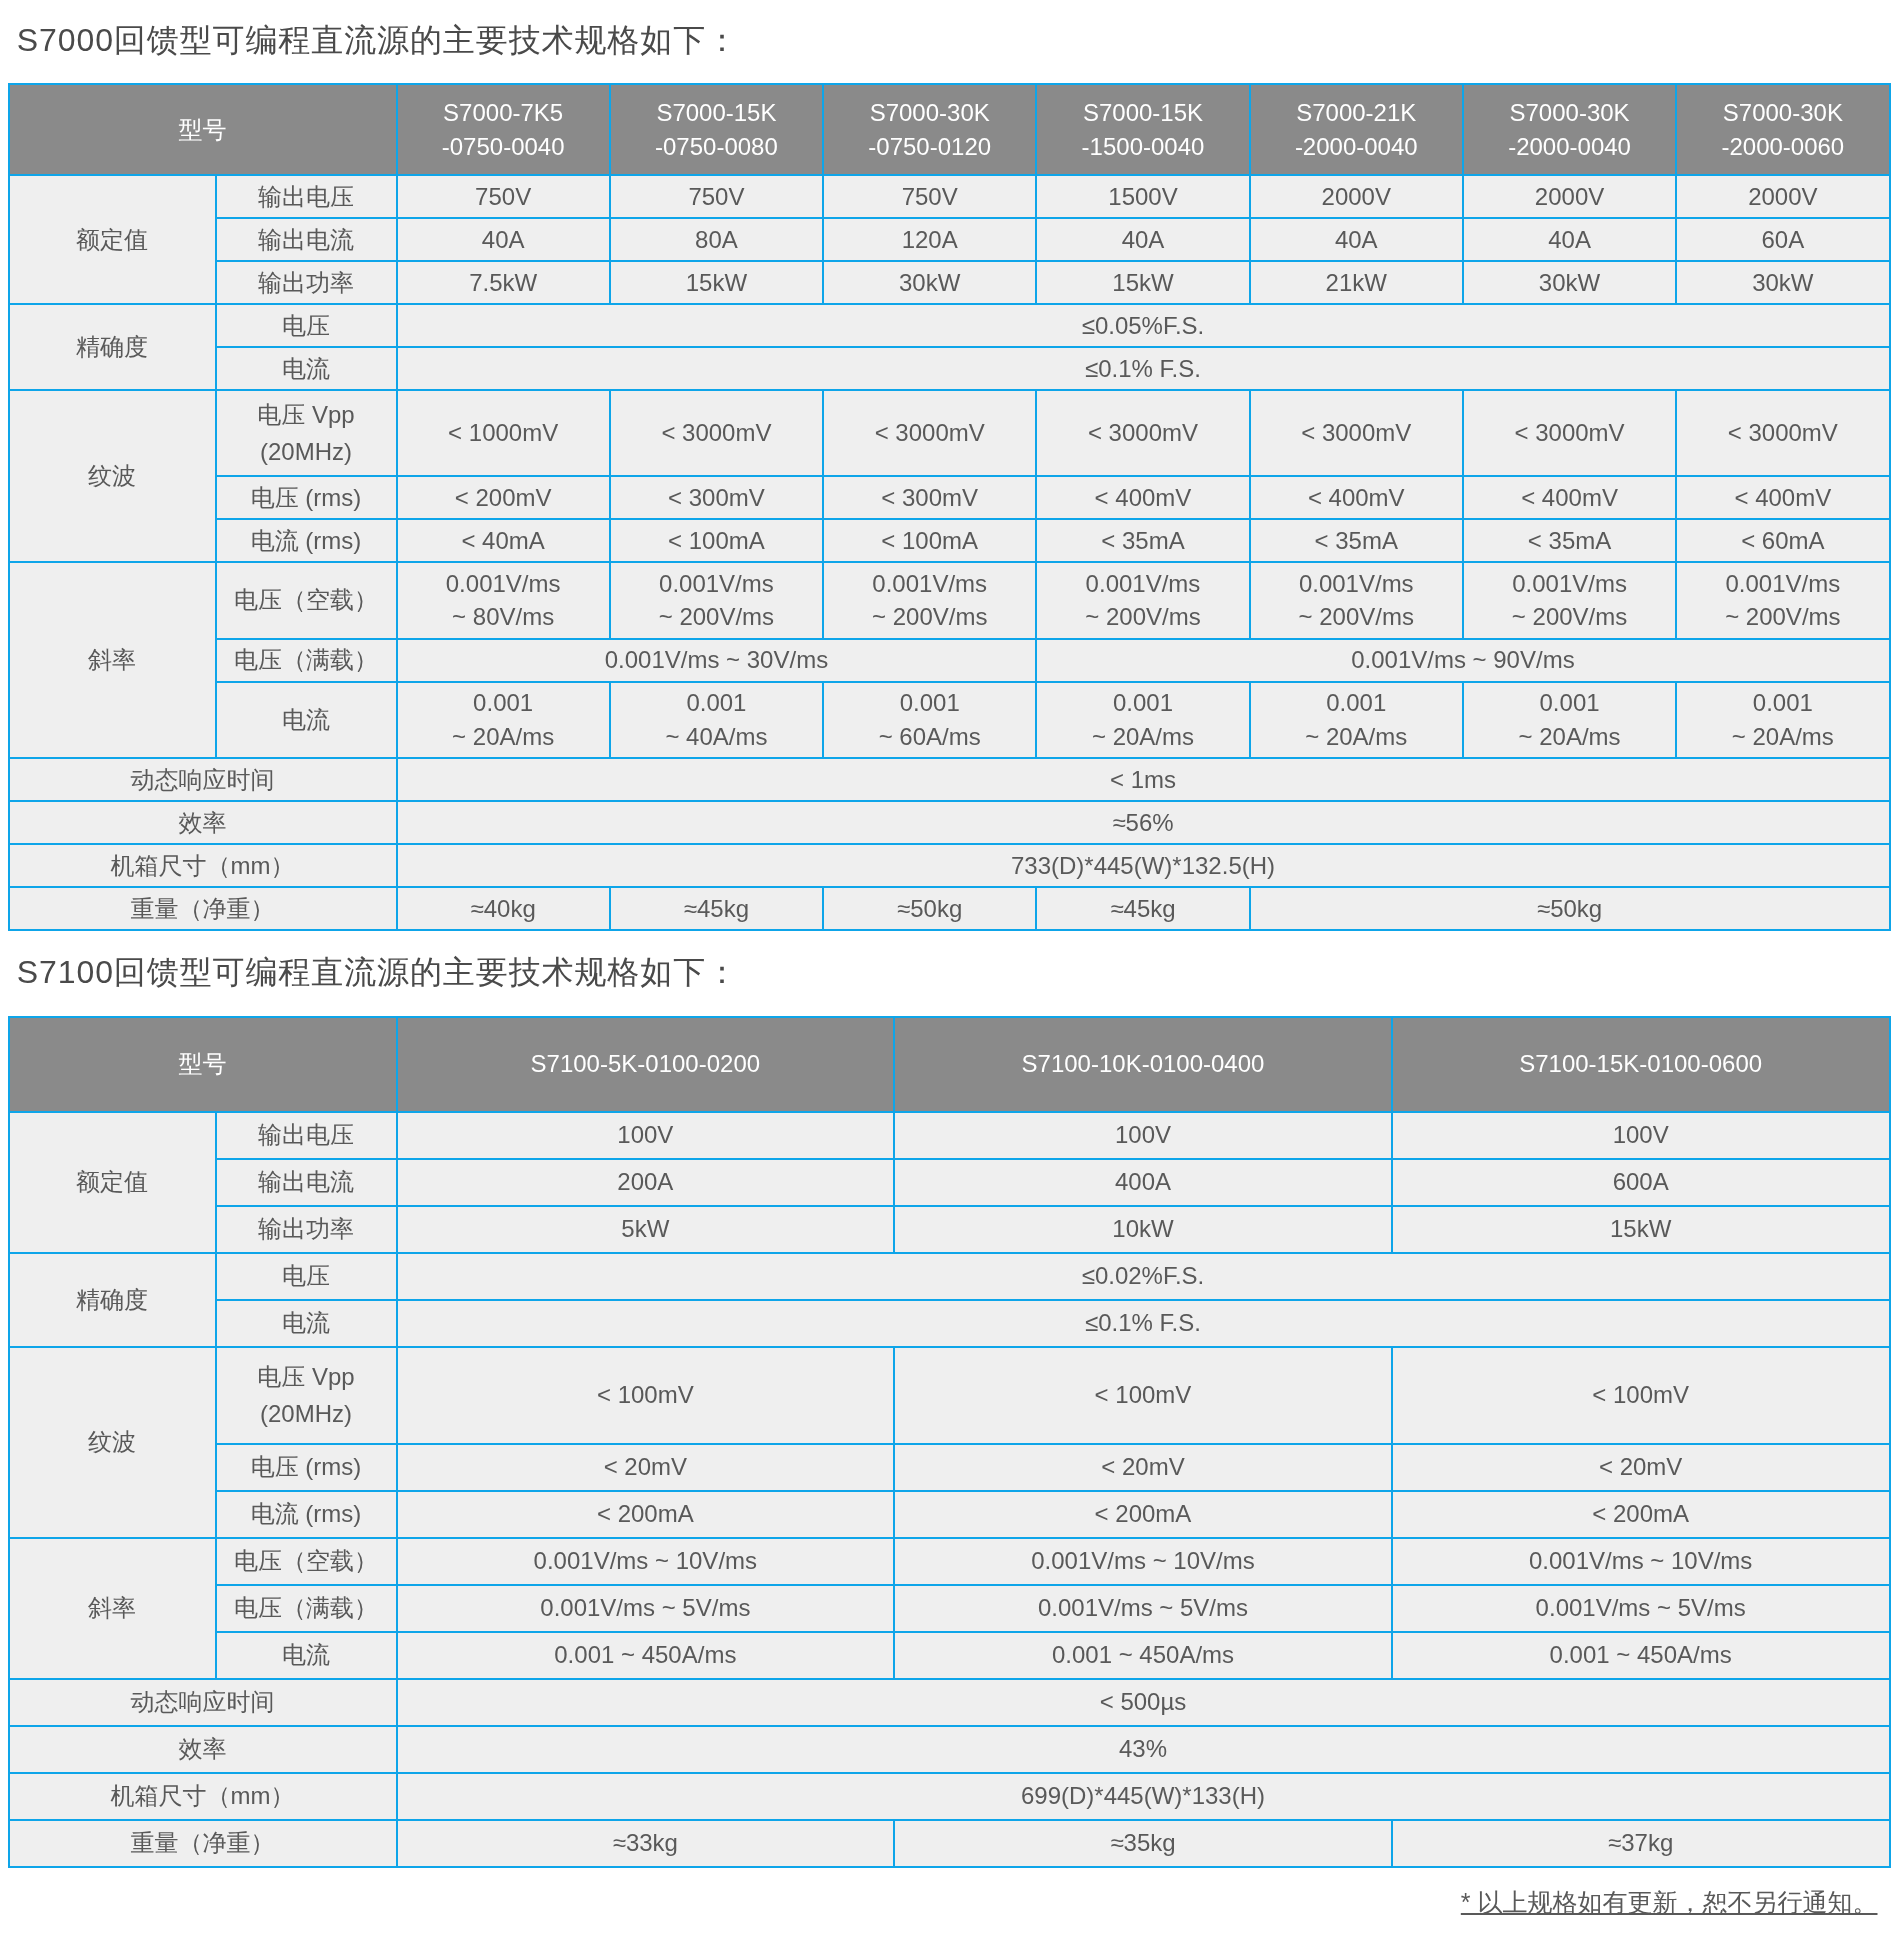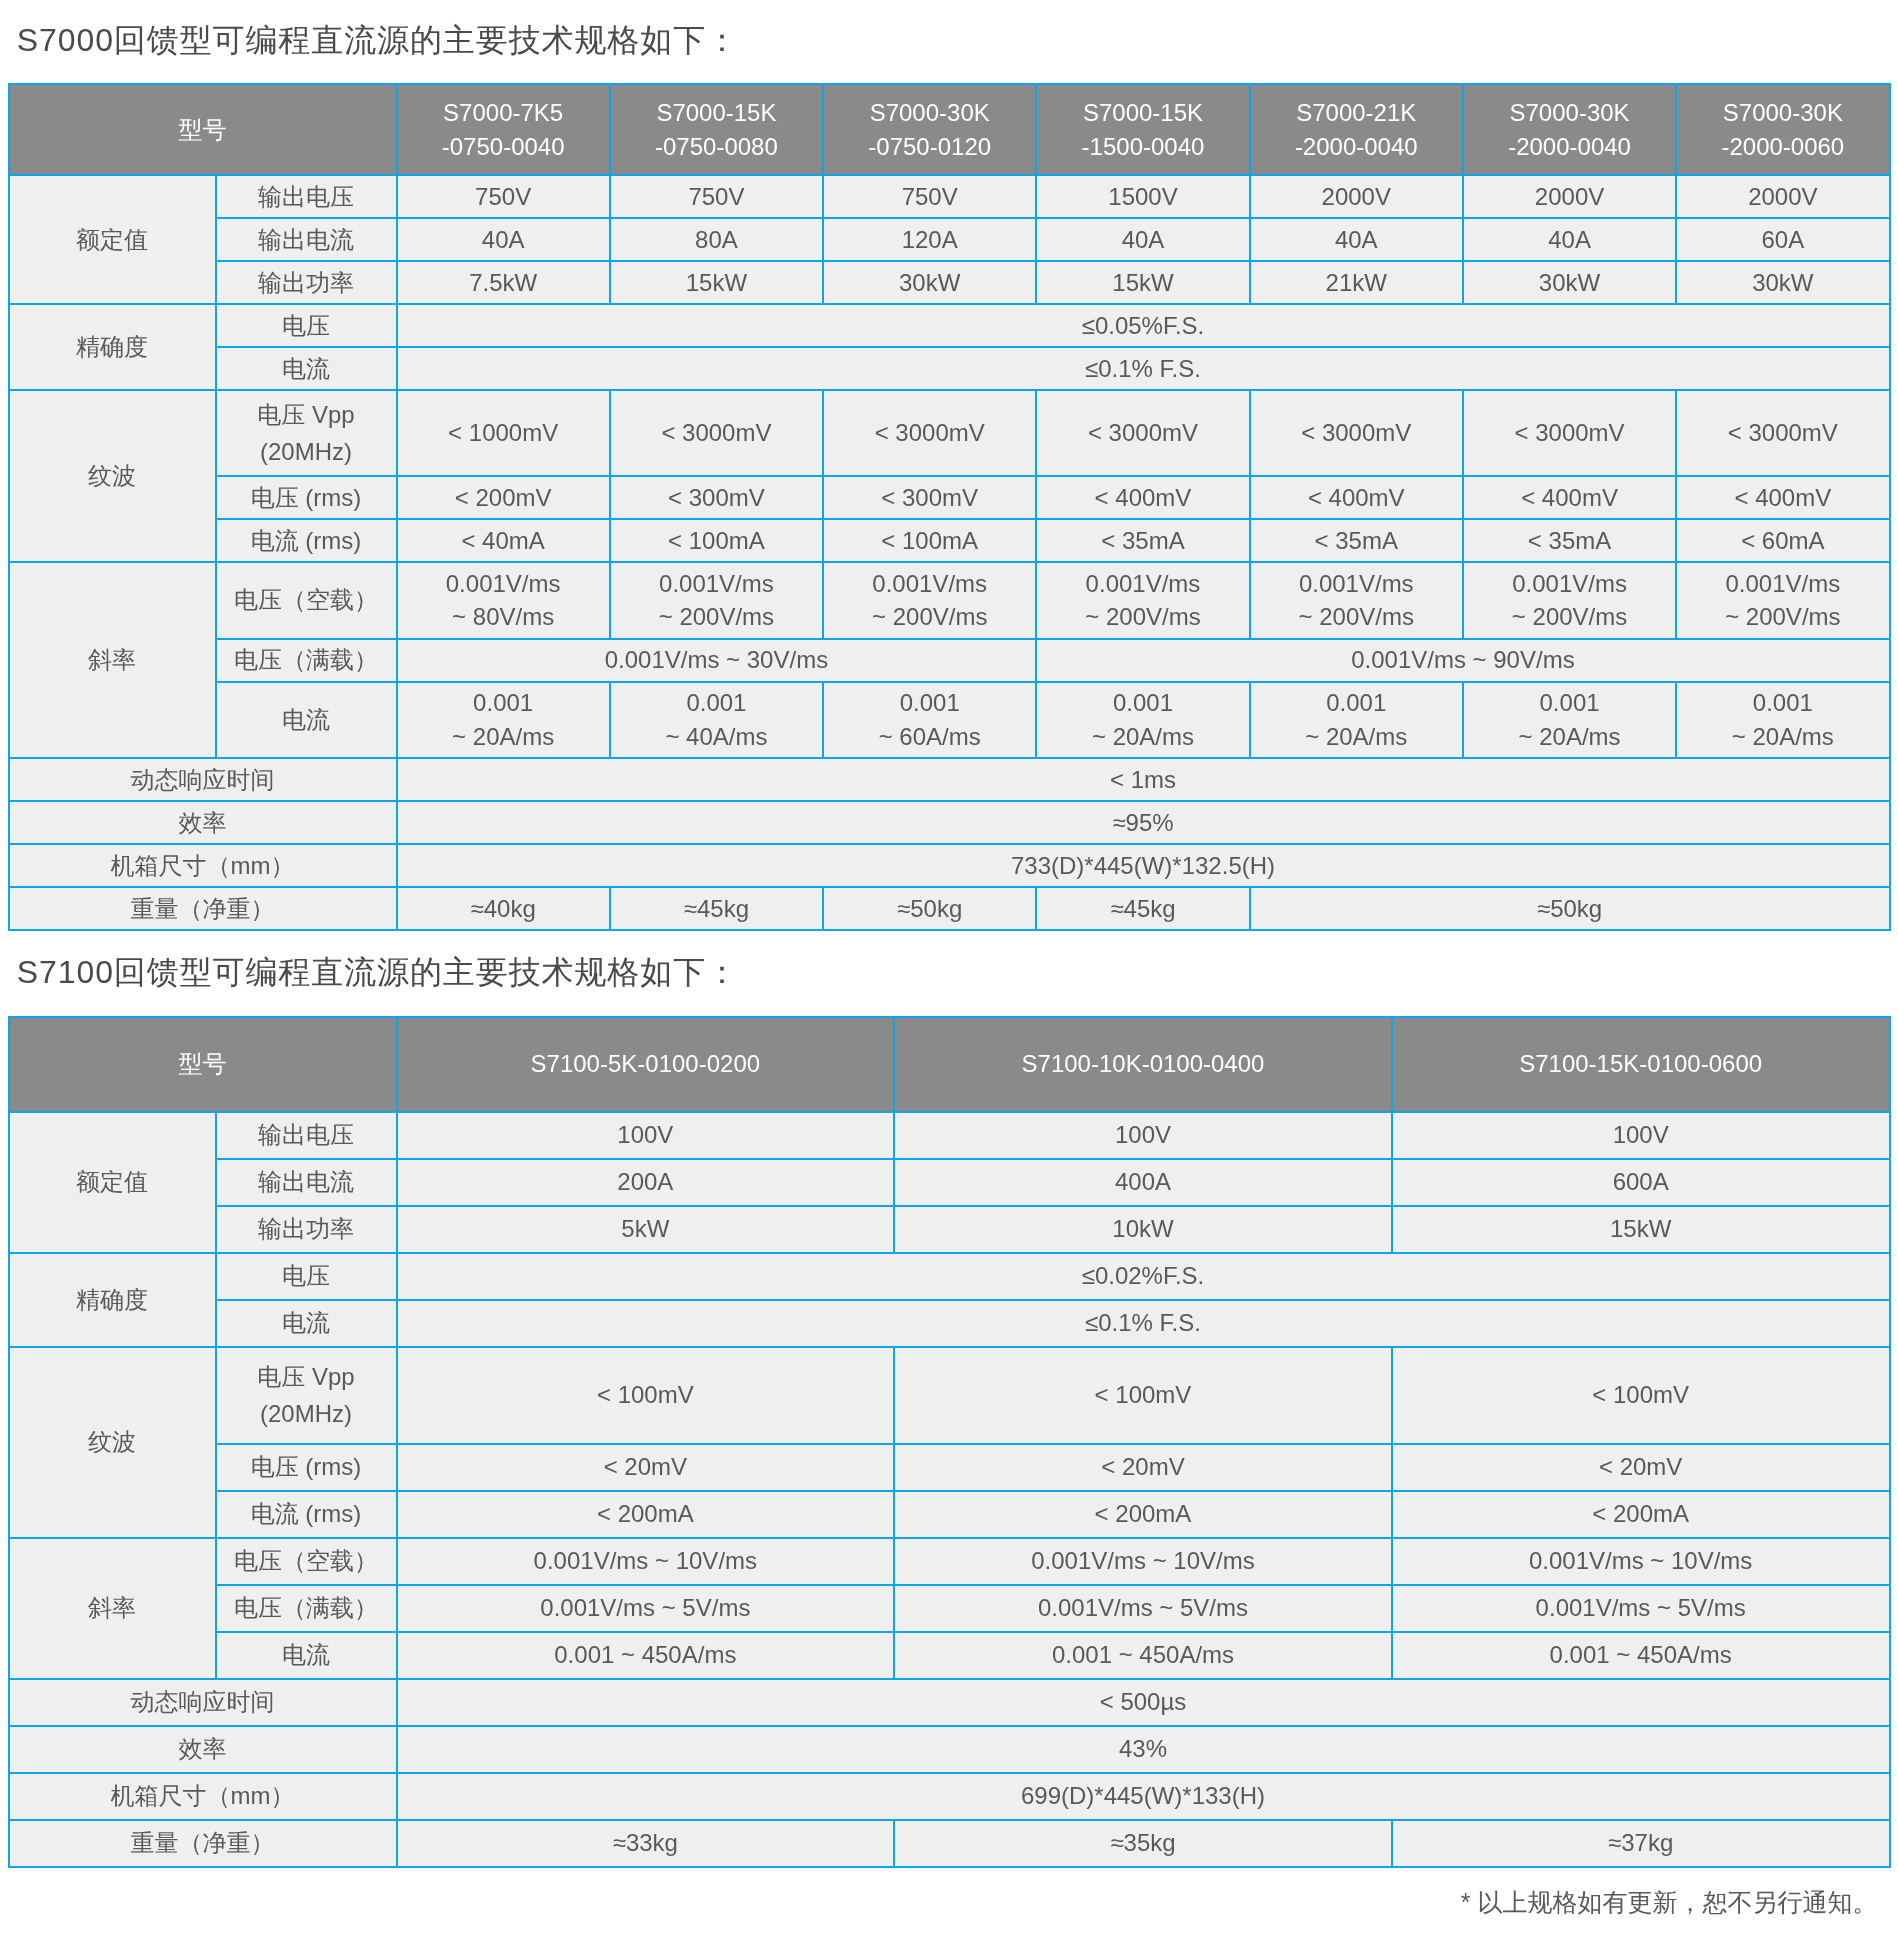--- a/index.html
+++ b/index.html
@@ -49,20 +49,21 @@
   .t1 tr.r-tall{height:71px;}
   .t2 tr.r-n{height:45px;}
   .t2 tr.r-vpp{height:95px;}
   .l2 span{display:block;line-height:1.4;}
   .l2s span{display:block;line-height:1.55;}
   .footnote{
     text-align:right;
     font-size:25px;
     color:#595959;
     margin:18.6px 13px 15px 0;
+    text-decoration:underline;
   }
 </style>
 </head>
 <body>
 
 <div class="wrap">
 
   <div class="sec-title">S7000回馈型可编程直流源的主要技术规格如下：</div>
 
   <table class="spec t1">
@@ -189,21 +190,21 @@
       <td><span class="l2"><span>0.001</span><span>~ 20A/ms</span></span></td>
       <td><span class="l2"><span>0.001</span><span>~ 20A/ms</span></span></td>
     </tr>
 
     <tr class="r-n">
       <td colspan="2">动态响应时间</td>
       <td colspan="7">&lt; 1ms</td>
     </tr>
     <tr class="r-n">
       <td colspan="2">效率</td>
-      <td colspan="7">≈95%</td>
+      <td colspan="7">≈56%</td>
     </tr>
     <tr class="r-n">
       <td colspan="2">机箱尺寸（mm）</td>
       <td colspan="7">733(D)*445(W)*132.5(H)</td>
     </tr>
     <tr class="r-n">
       <td colspan="2">重量（净重）</td>
       <td>≈40kg</td>
       <td>≈45kg</td>
       <td>≈50kg</td>

